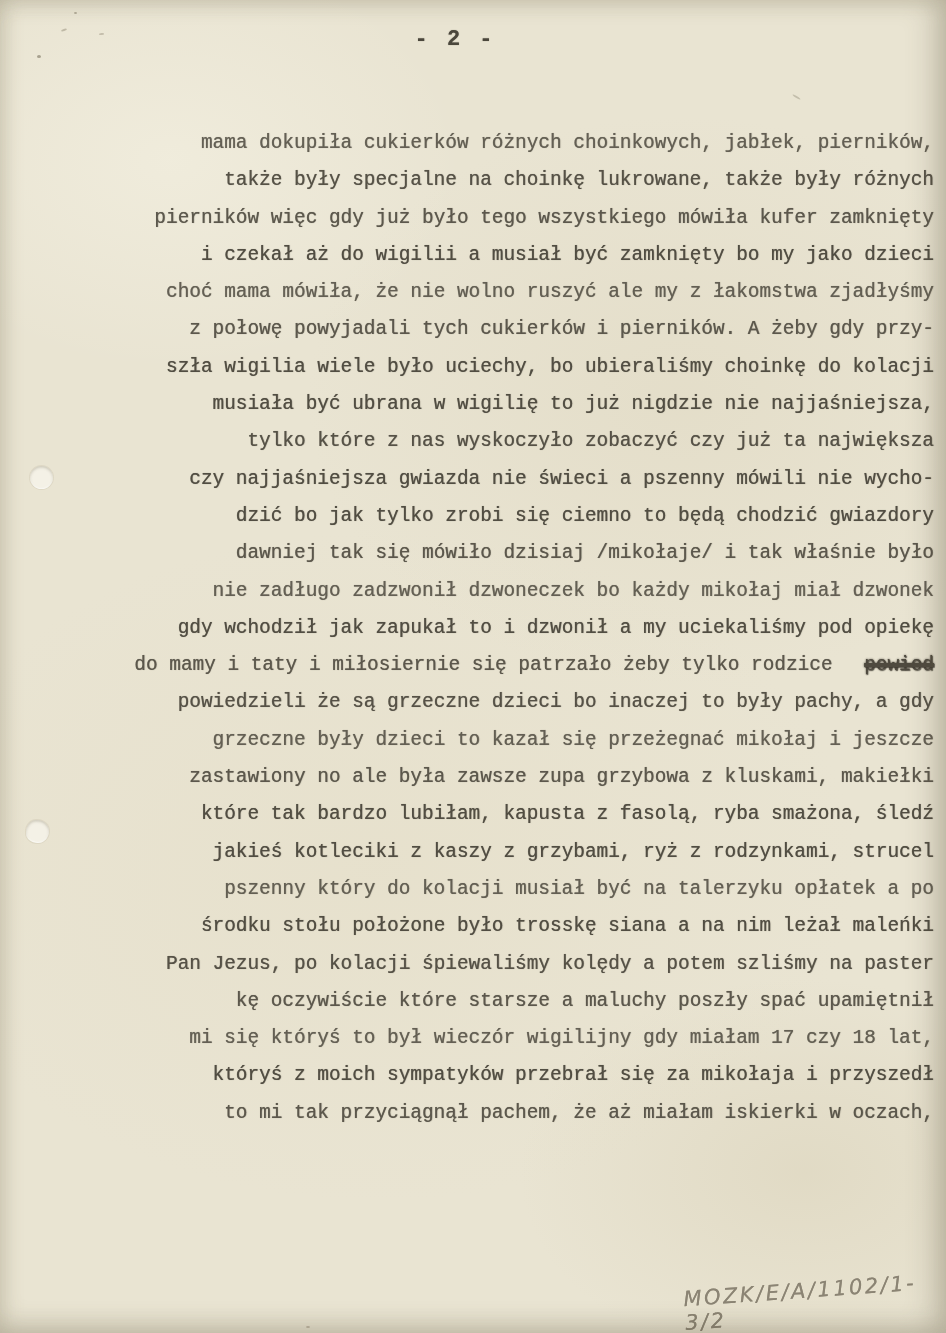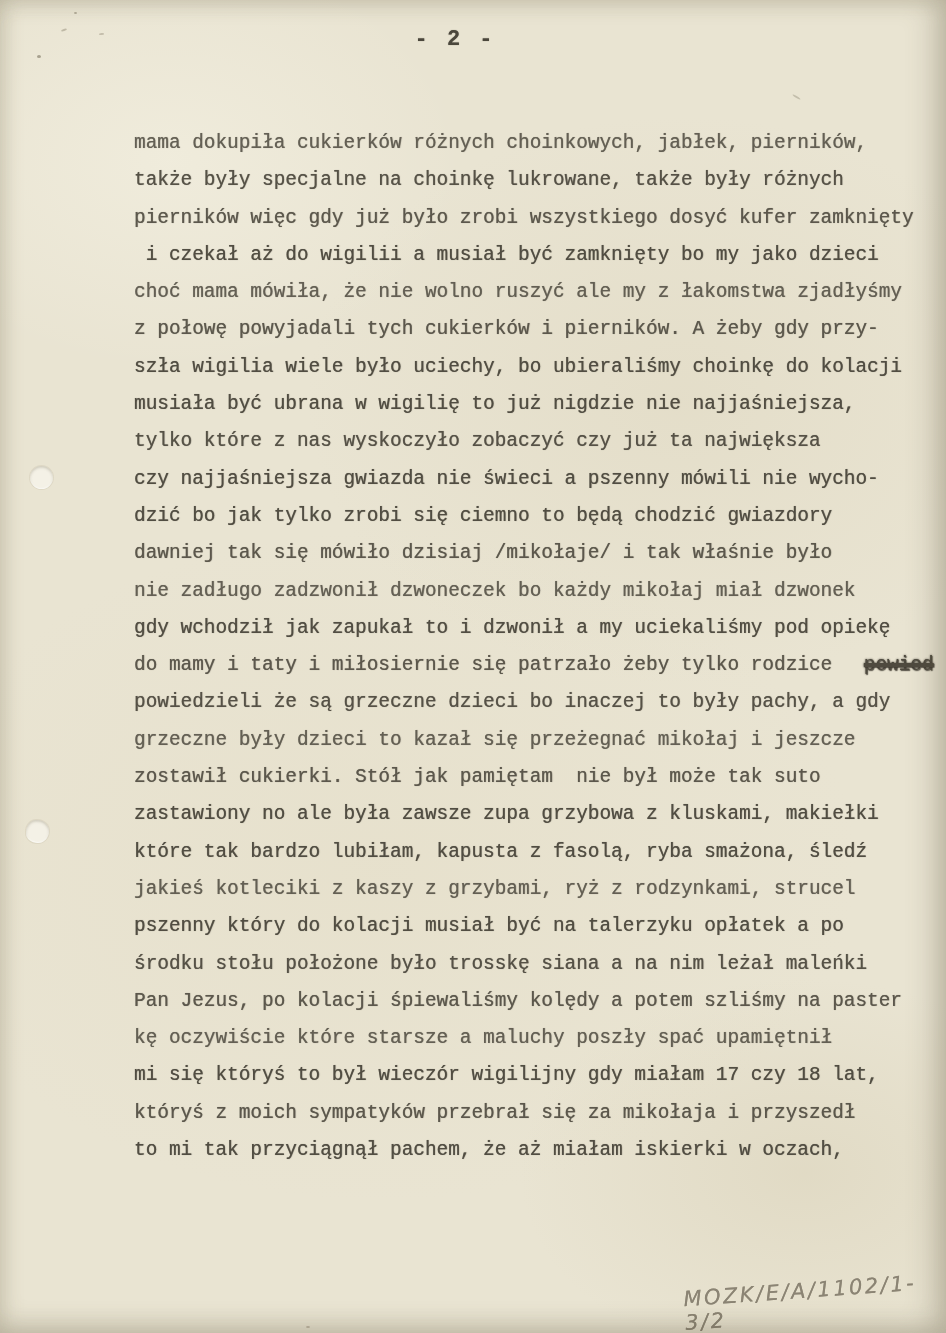--- a/index.html
+++ b/index.html
@@ -40,20 +40,21 @@
   }
   .typed-text{
     position:absolute;
     left:134px;top:125px;
     width:800px;
     font-size:19.4px;
     line-height:37.3px;
     color:#514d42;
     text-shadow:0.4px 0.4px 0.8px rgba(66,62,52,0.55), -0.2px 0 0.4px rgba(66,62,52,0.35);
     filter:blur(0.32px);
+    text-align:right;
   }
   .typed-line{white-space:pre;}
   .typed-line:nth-child(3n){opacity:0.93;}
   .typed-line:nth-child(4n+1){opacity:0.88;}
   .typed-line:nth-child(7n+2){opacity:0.97;}
   .struck{
     text-decoration:line-through;
     text-decoration-thickness:4px;
     color:#433f34;
     text-shadow:0 0 2px rgba(50,46,38,0.9),0.7px 0.7px 1px rgba(50,46,38,0.8);
@@ -108,36 +109,35 @@
   <span class="speck s4"></span>
   <span class="speck s5"></span>
   <span class="speck s6"></span>
 
   <div class="hole-punch top"></div>
   <div class="hole-punch bottom"></div>
 
   <div class="typed-text">
       <div class="typed-line">mama dokupiła cukierków różnych choinkowych, jabłek, pierników,</div>
       <div class="typed-line">także były specjalne na choinkę lukrowane, także były różnych</div>
-      <div class="typed-line">pierników więc gdy już było zrobi wszystkiego dosyć kufer zamknięty</div>
+      <div class="typed-line">pierników więc gdy już było tego wszystkiego mówiła kufer zamknięty</div>
       <div class="typed-line"> i czekał aż do wigilii a musiał być zamknięty bo my jako dzieci</div>
       <div class="typed-line">choć mama mówiła, że nie wolno ruszyć ale my z łakomstwa zjadłyśmy</div>
       <div class="typed-line">z połowę powyjadali tych cukierków i pierników. A żeby gdy przy-</div>
       <div class="typed-line">szła wigilia wiele było uciechy, bo ubieraliśmy choinkę do kolacji</div>
       <div class="typed-line">musiała być ubrana w wigilię to już nigdzie nie najjaśniejsza,</div>
       <div class="typed-line">tylko które z nas wyskoczyło zobaczyć czy już ta największa</div>
       <div class="typed-line">czy najjaśniejsza gwiazda nie świeci a pszenny mówili nie wycho-</div>
       <div class="typed-line">dzić bo jak tylko zrobi się ciemno to będą chodzić gwiazdory</div>
       <div class="typed-line">dawniej tak się mówiło dzisiaj /mikołaje/ i tak właśnie było</div>
       <div class="typed-line">nie zadługo zadzwonił dzwoneczek bo każdy mikołaj miał dzwonek</div>
       <div class="typed-line">gdy wchodził jak zapukał to i dzwonił a my uciekaliśmy pod opiekę</div>
       <div class="typed-line">do mamy i taty i miłosiernie się patrzało żeby tylko rodzice <span class="struck">powied</span></div>
       <div class="typed-line">powiedzieli że są grzeczne dzieci bo inaczej to były pachy, a gdy</div>
       <div class="typed-line">grzeczne były dzieci to kazał się przeżegnać mikołaj i jeszcze</div>
-      <div class="typed-line">zostawił cukierki. Stół jak pamiętam  nie był może tak suto</div>
       <div class="typed-line">zastawiony no ale była zawsze zupa grzybowa z kluskami, makiełki</div>
       <div class="typed-line">które tak bardzo lubiłam, kapusta z fasolą, ryba smażona, śledź</div>
       <div class="typed-line">jakieś kotleciki z kaszy z grzybami, ryż z rodzynkami, strucel</div>
       <div class="typed-line">pszenny który do kolacji musiał być na talerzyku opłatek a po</div>
       <div class="typed-line">środku stołu położone było trosskę siana a na nim leżał maleńki</div>
       <div class="typed-line">Pan Jezus, po kolacji śpiewaliśmy kolędy a potem szliśmy na paster</div>
       <div class="typed-line">kę oczywiście które starsze a maluchy poszły spać upamiętnił</div>
       <div class="typed-line">mi się któryś to był wieczór wigilijny gdy miałam 17 czy 18 lat,</div>
       <div class="typed-line">któryś z moich sympatyków przebrał się za mikołaja i przyszedł</div>
       <div class="typed-line">to mi tak przyciągnął pachem, że aż miałam iskierki w oczach,</div>

